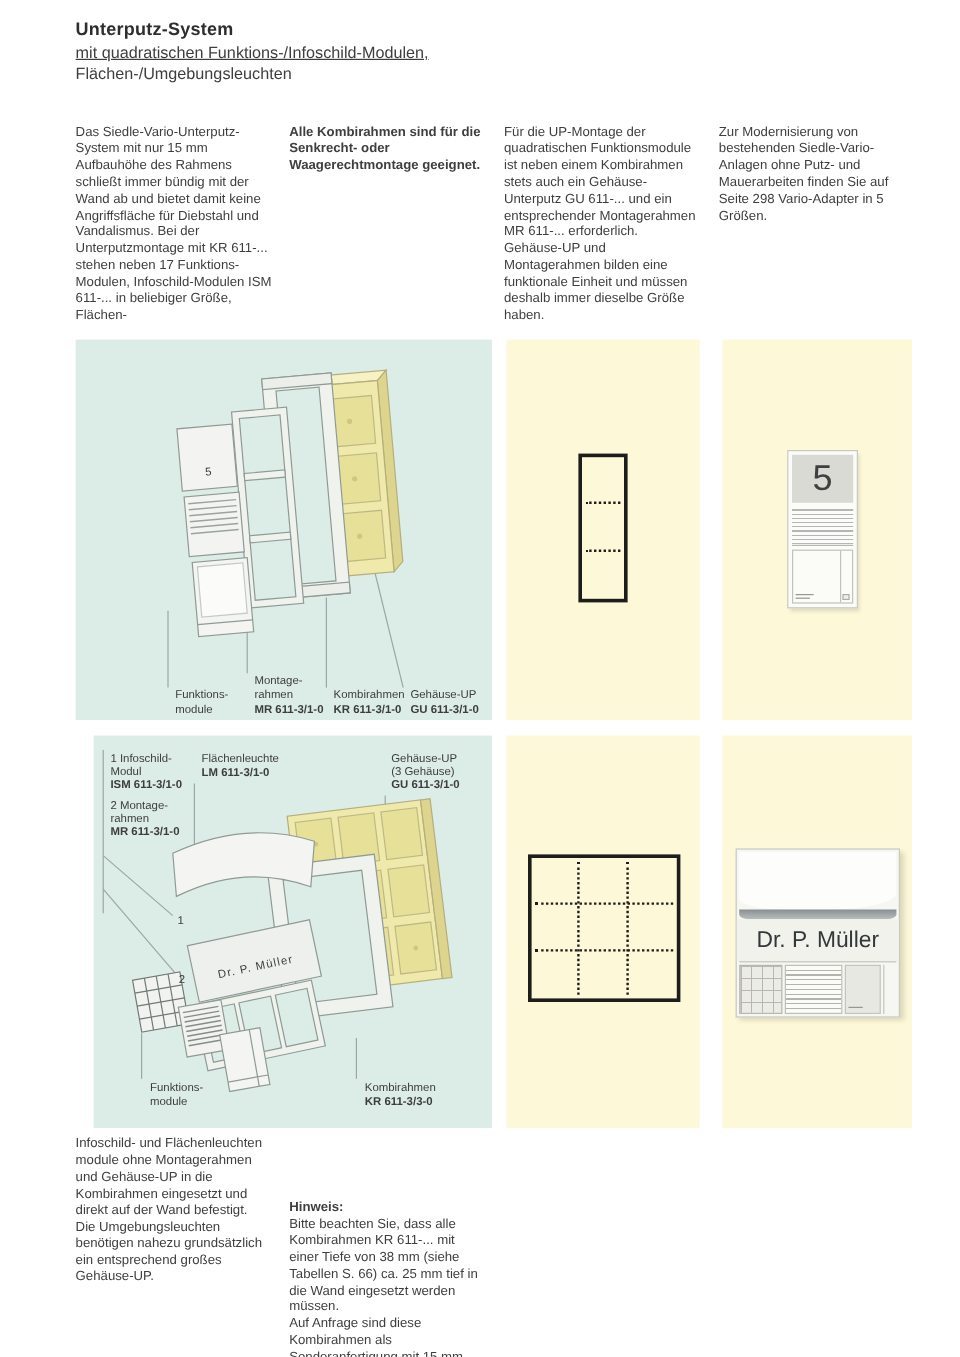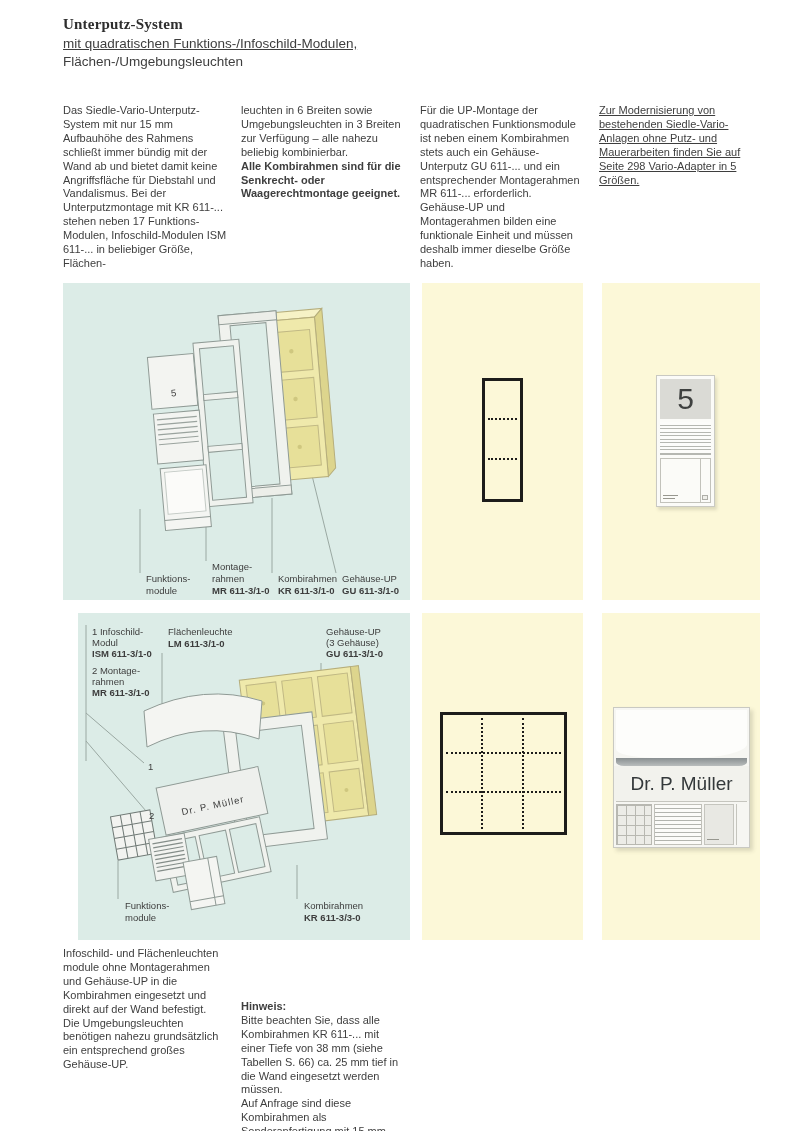--- a/index.html
+++ b/index.html
@@ -66,36 +66,35 @@
   .p2-grille { width:48px; border:1px solid #c0c0b9;
                background:repeating-linear-gradient(to bottom,#fbfbf8 0 3px,#b2b4ae 3px 4px); }
   .p2-plate { width:30px; border:1px solid #c5c5be; background:#e8e8e3; position:relative; }
   .p2-strip { flex:1; border-left:1px solid #c5c5be; }
 
   .pagenum { position:absolute; font-size:11px; color:#7b7b7b;margin-top:43px; }
 </style>
 </head>
 <body>
 
-<div class="abs title" style="left:63px; top:16px;font-family:Liberation Serif, serif;">Unterputz-System</div>
+<div class="abs title" style="left:63px; top:16px;">Unterputz-System</div>
 <div class="abs subtitle" style="left:63px; top:35px;text-decoration:underline;">mit quadratischen Funktions-/Infoschild-Modulen,</div>
 <div class="abs subtitle" style="left:63px; top:53px;">Flächen-/Umgebungsleuchten</div>
 
 <div class="col" style="left:63px; top:104px;">
   <div>Das Siedle-Vario-Unterputz-System mit nur 15 mm Aufbauhöhe des Rahmens schließt immer bündig mit der Wand ab und bietet damit keine Angriffsfläche für Diebstahl und Vandalismus. Bei der Unterputzmontage mit KR 611-... stehen neben 17 Funktions-Modulen, Infoschild-Modulen ISM 611-... in beliebiger Größe, Flächen-</div>
 </div>
 <div class="col" style="left:241px; top:104px;">
-  <div>leuchten in 6 Breiten sowie Umgebungsleuchten in 3 Breiten zur Verfügung – alle nahezu beliebig kombinierbar.</div>
   <div class="bold">Alle Kombirahmen sind für die Senkrecht- oder Waagerechtmontage geeignet.</div>
 </div>
 <div class="col" style="left:420px; top:104px;">
   <div>Für die UP-Montage der quadratischen Funktionsmodule ist neben einem Kombirahmen stets auch ein Gehäuse-Unterputz GU 611-... und ein entsprechender Montagerahmen MR 611-... erforderlich.</div>
   <div>Gehäuse-UP und Montagerahmen bilden eine funktionale Einheit und müssen deshalb immer dieselbe Größe haben.</div>
 </div>
-<div class="col" style="left:599px; top:104px;text-decoration:underline;">
+<div class="col" style="left:599px; top:104px;">
   <div>Zur Modernisierung von bestehenden Siedle-Vario-Anlagen ohne Putz- und Mauerarbeiten finden Sie auf Seite 298 Vario-Adapter in 5 Größen.</div>
 </div>
 
 <div class="panel panel-green" style="left:63px; top:283px; width:347px; height:317px;">
   <svg viewBox="0 0 347 317" width="347" height="317">
 
     <g stroke="#9aa8a2" stroke-width="1">
       <line x1="77" y1="226" x2="77" y2="290"></line>
       <line x1="143" y1="213" x2="143" y2="278"></line>
       <line x1="209" y1="215" x2="209" y2="290"></line>

